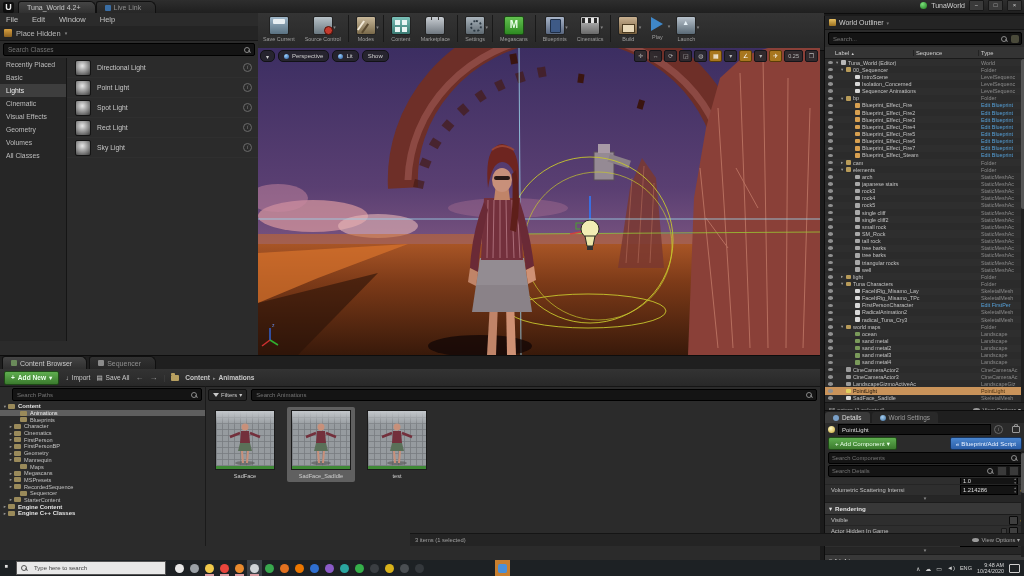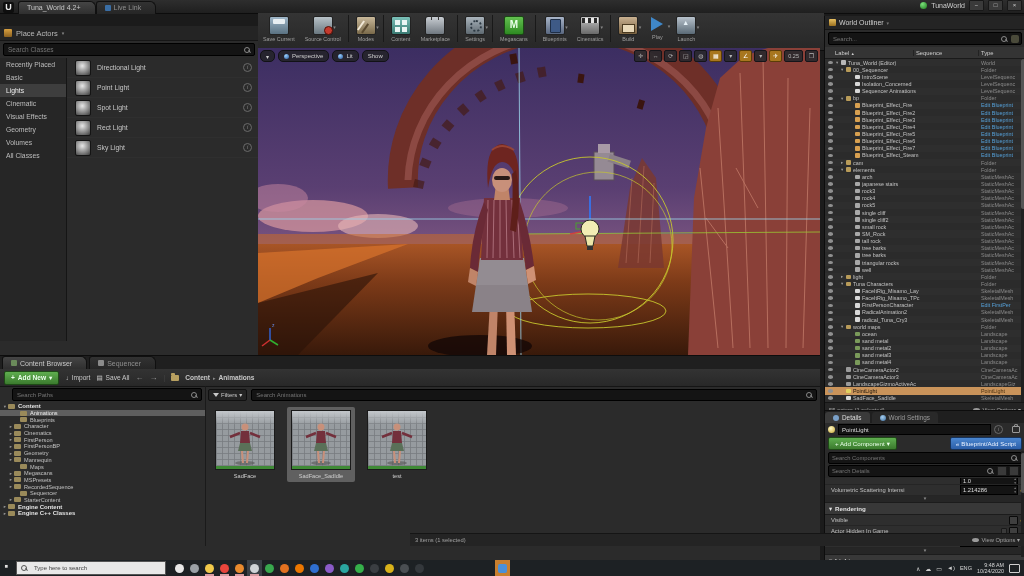--- a/index.html
+++ b/index.html
@@ -210,25 +210,31 @@
     </div>
     <div id="wincaption" class="abs">
       <span class="greendot"></span>
       <span>TunaWorld</span>
       <span class="winbtn">−</span>
       <span class="winbtn">□</span>
       <span class="winbtn">×</span>
     </div>
   </div>
 
+  <div id="menubar" class="abs">
+    <span class="menu-item">File</span>
+      <span class="menu-item">Edit</span>
+      <span class="menu-item">Window</span>
+      <span class="menu-item">Help</span>
+  </div>
 
   <div id="place" class="abs">
     <div id="place-head">
       <span class="pa-ico"></span>
-      <span>Place Actors</span>
+      <span>Place Hidden</span>
       <span style="font-size:5px;color:#888">▾</span>
     </div>
     <div id="place-search">
       <input placeholder="Search Classes" style="">
       <span class="mag"></span>
     </div>
     <div id="place-body">
       <div id="place-cats">
 
           <div class="pcat">

